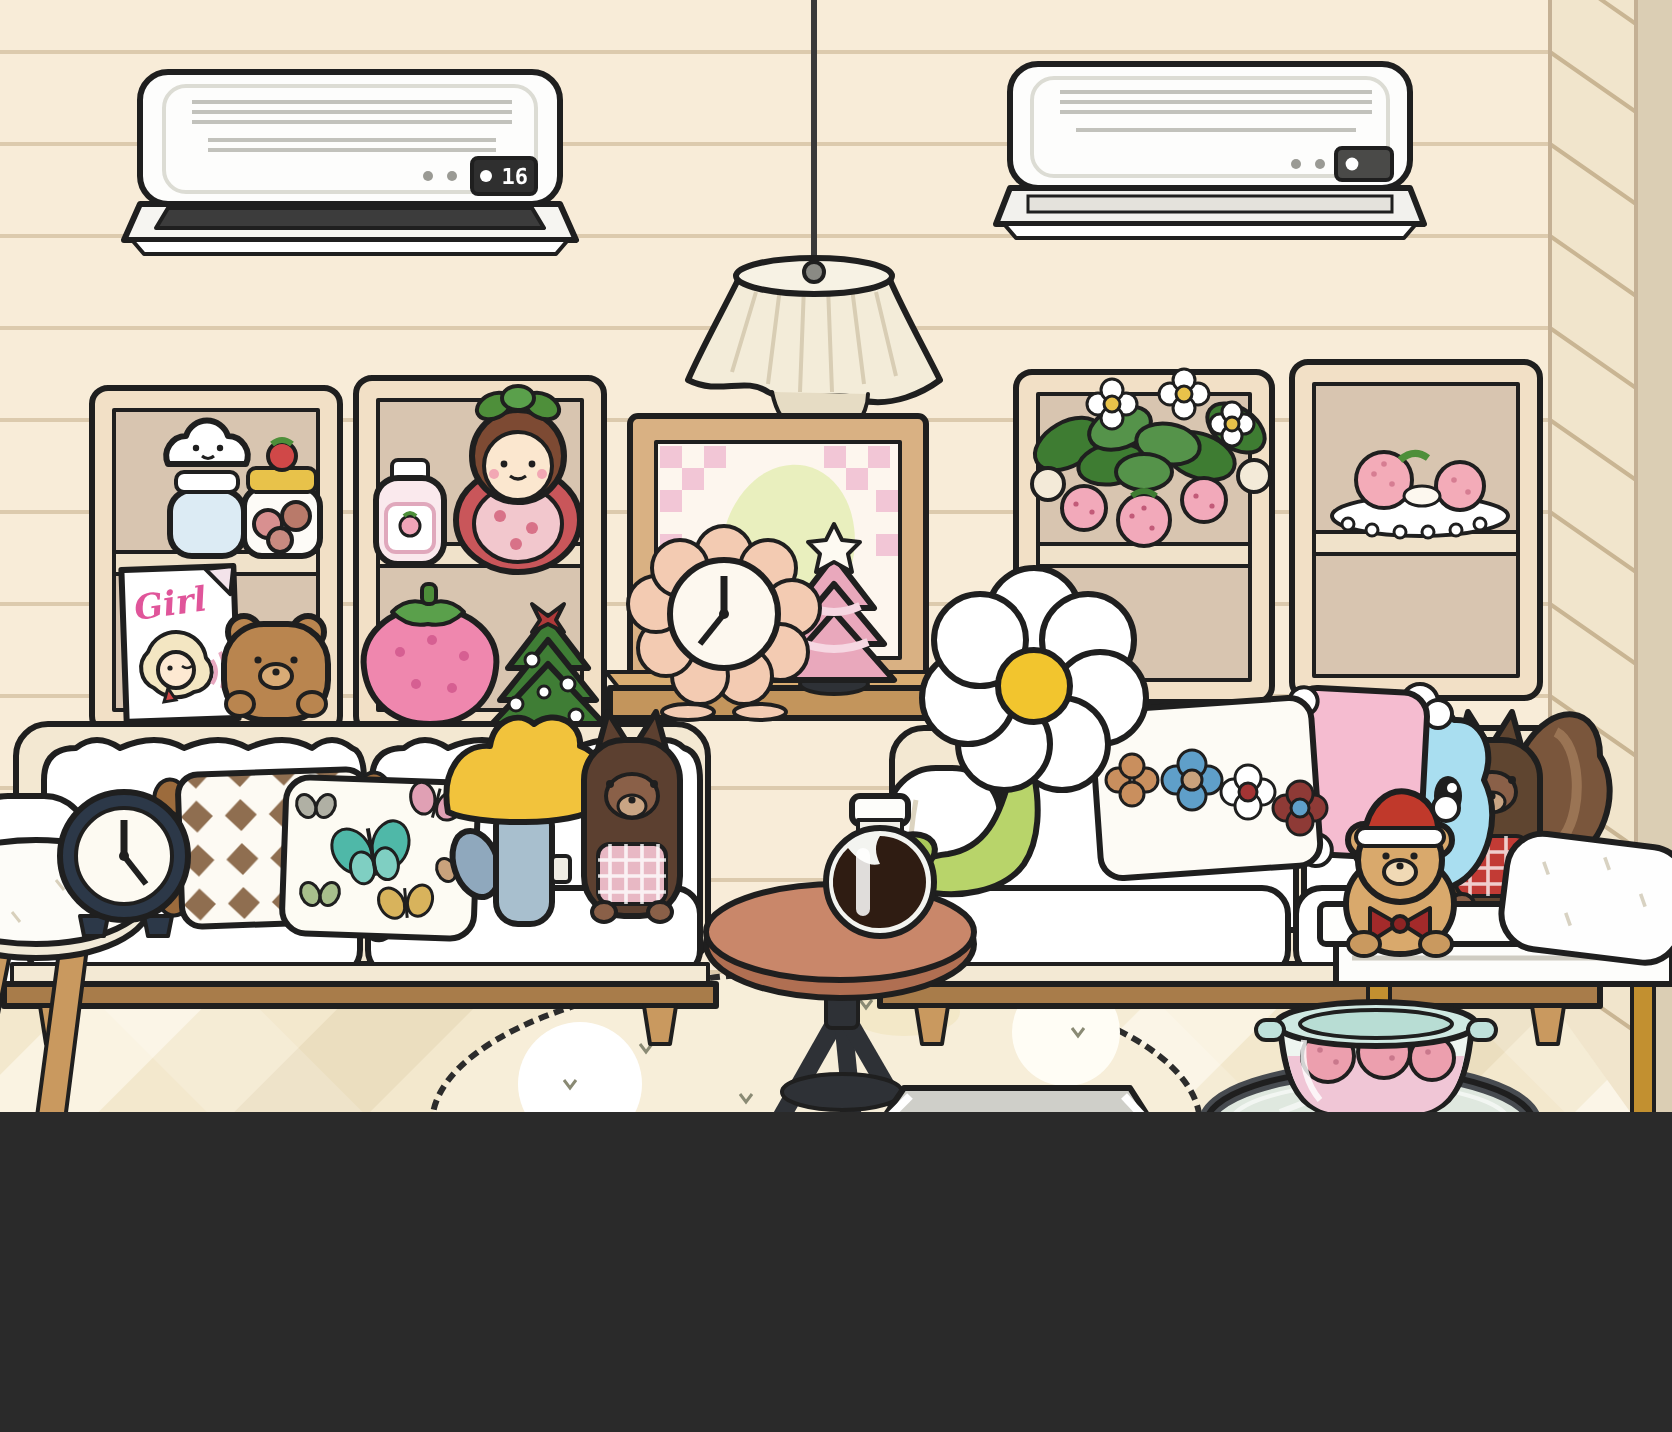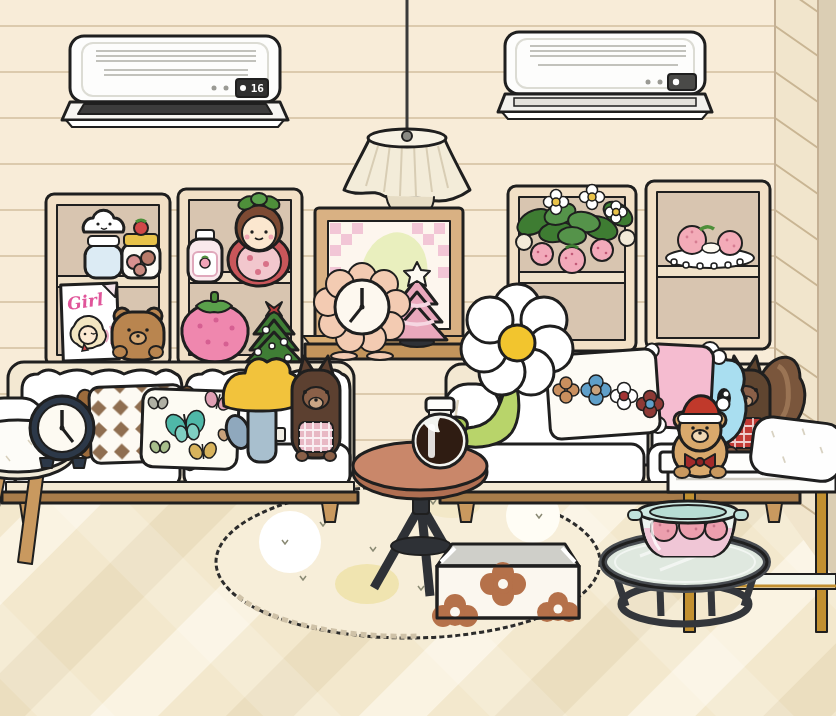--- a/index.html
+++ b/index.html
@@ -1,16 +1,16 @@
 <!DOCTYPE html>
 <html><head>
 <meta charset="utf-8">
 <style>
   html,body{margin:0;padding:0;background:#2a2a2a;}
-  .stage{position:relative;width:836px;height:716px;overflow:hidden;
+  .stage{position:relative;width:836px;height:556px;overflow:hidden;
          background:#f8ecd8;font-family:"Liberation Sans",sans-serif;}
   .stage svg{position:absolute;left:0;top:0;}
   .o{stroke:#1f1f1f;stroke-width:3;stroke-linejoin:round;stroke-linecap:round;}
   .o2{stroke:#1f1f1f;stroke-width:2;stroke-linejoin:round;stroke-linecap:round;}
   .thin{stroke:#1f1f1f;stroke-width:1.5;}
   .ac-display-text{font-family:"DejaVu Sans Mono",monospace;font-size:11px;font-weight:bold;fill:#ffffff;}
   .girl-text{font-family:"DejaVu Serif",serif;font-style:italic;font-weight:bold;font-size:17px;fill:#e0559a;}
 </style>
 </head>
 <body>

